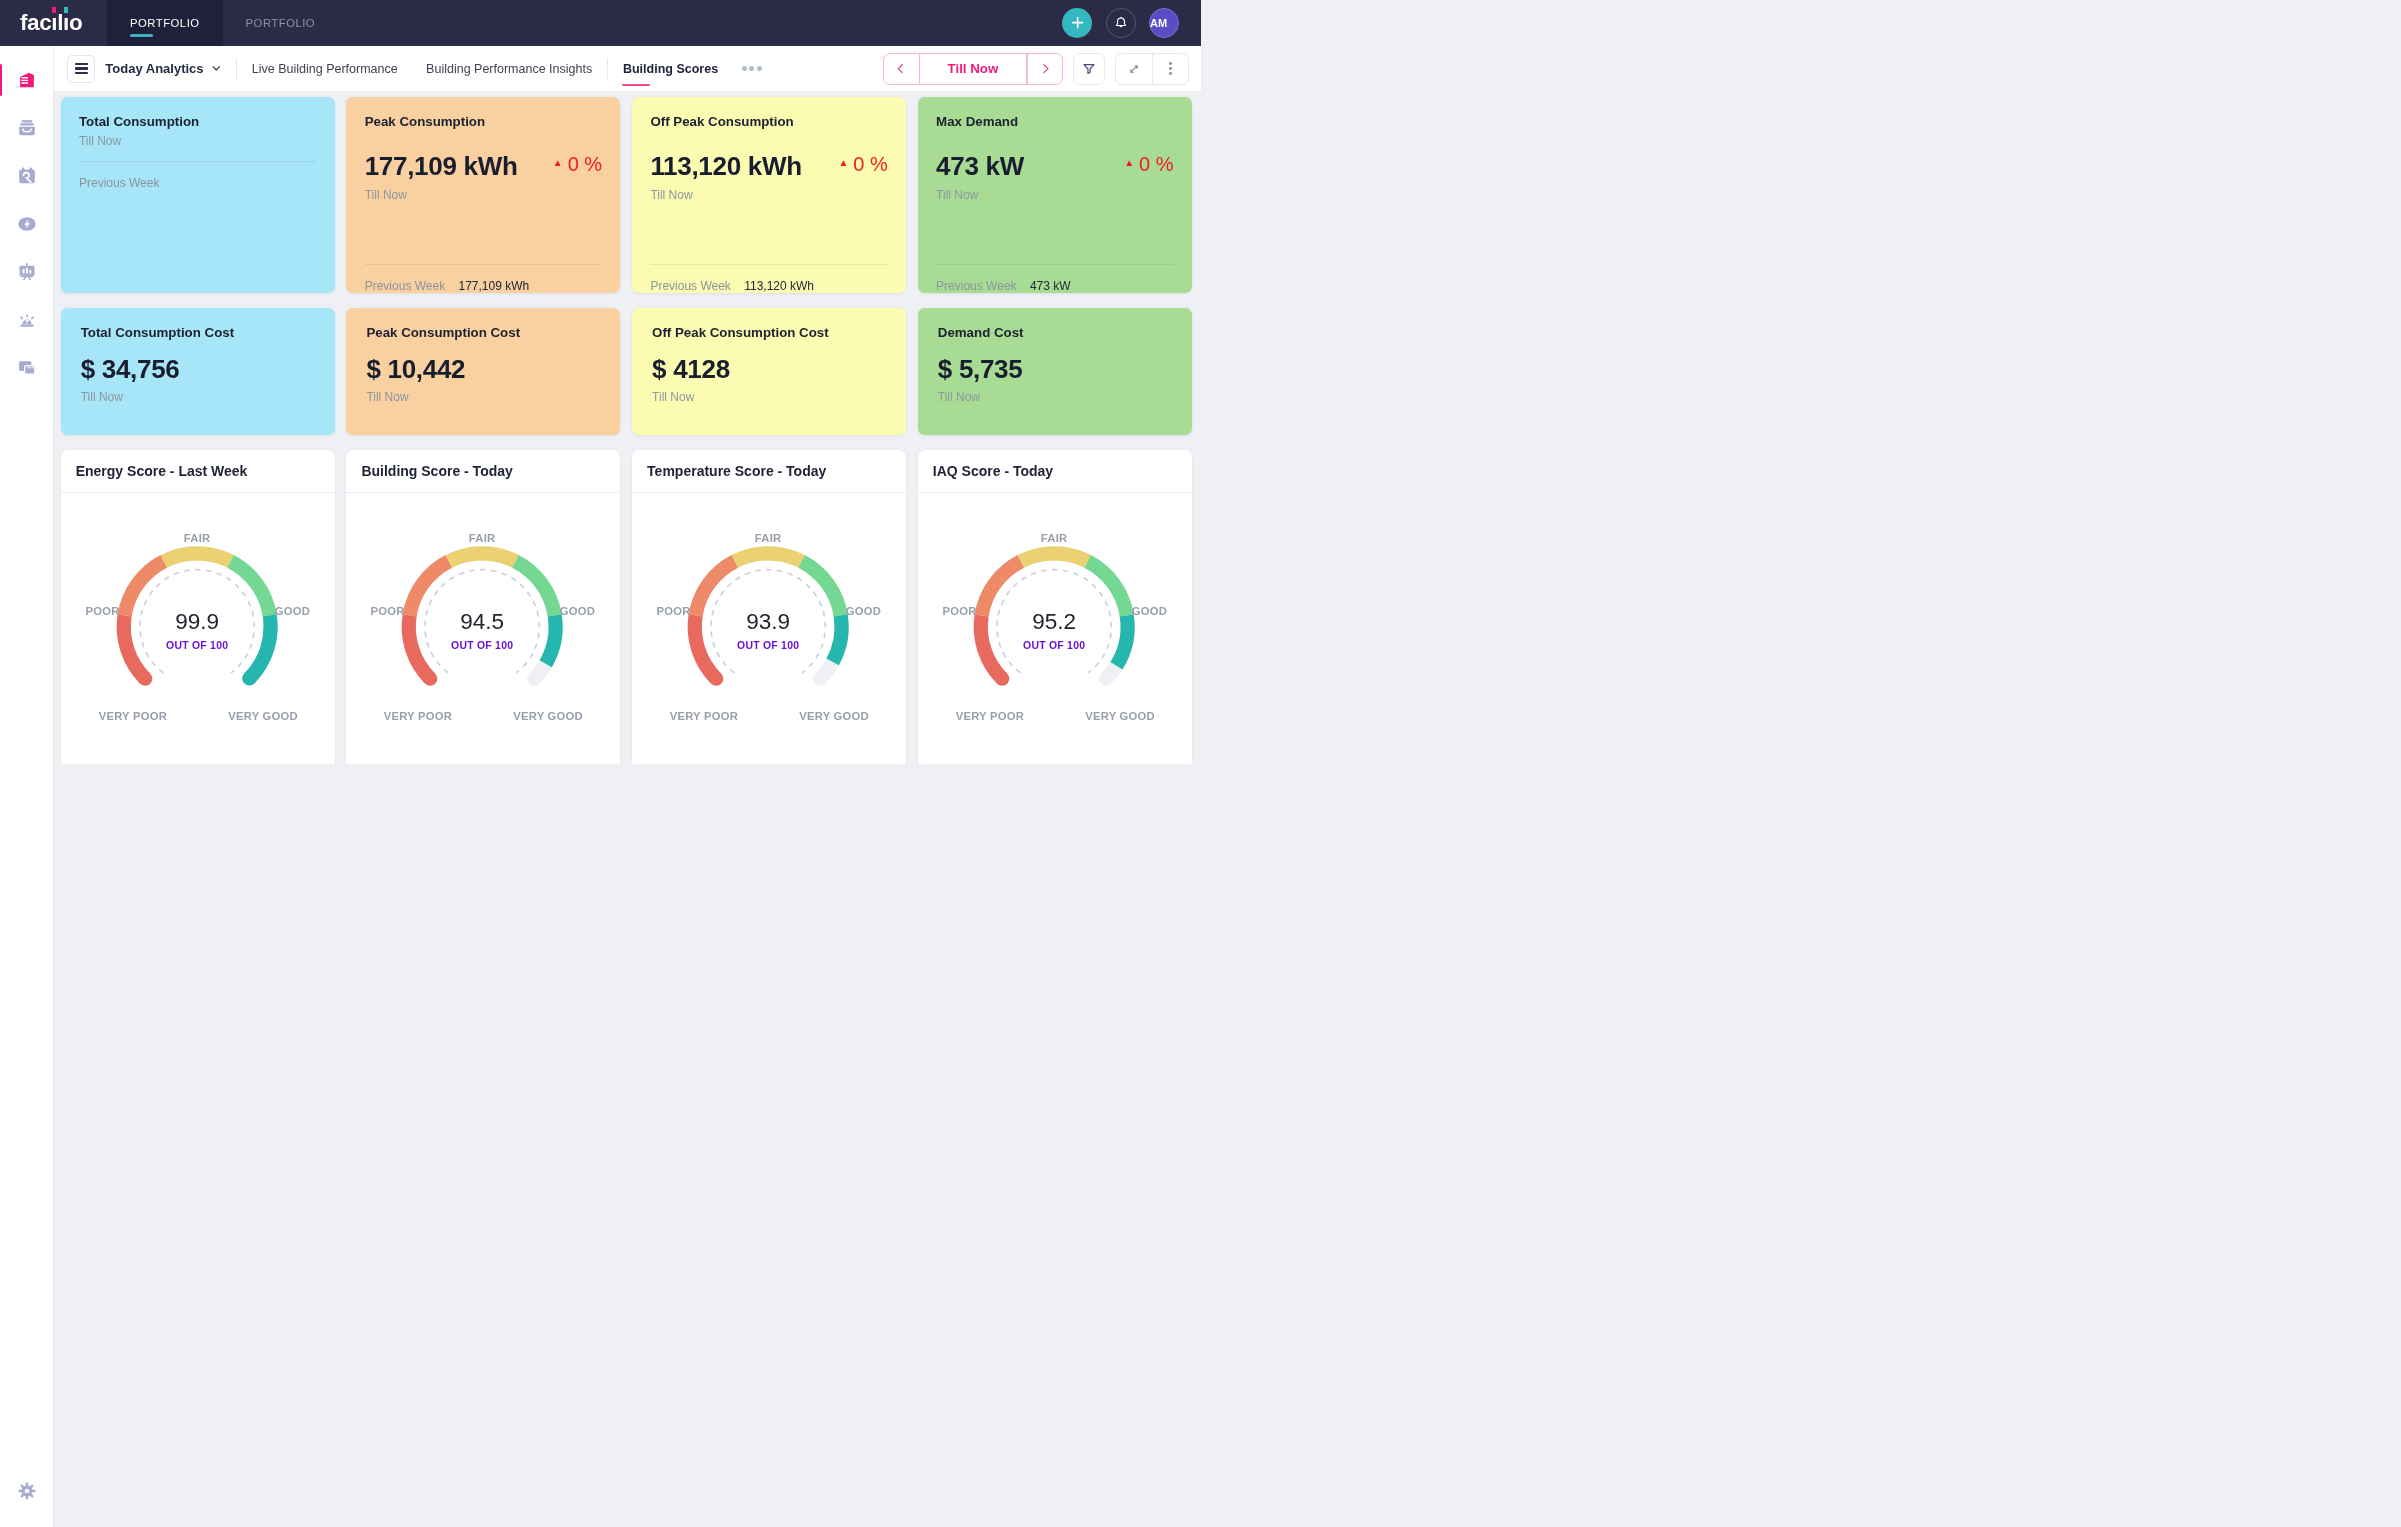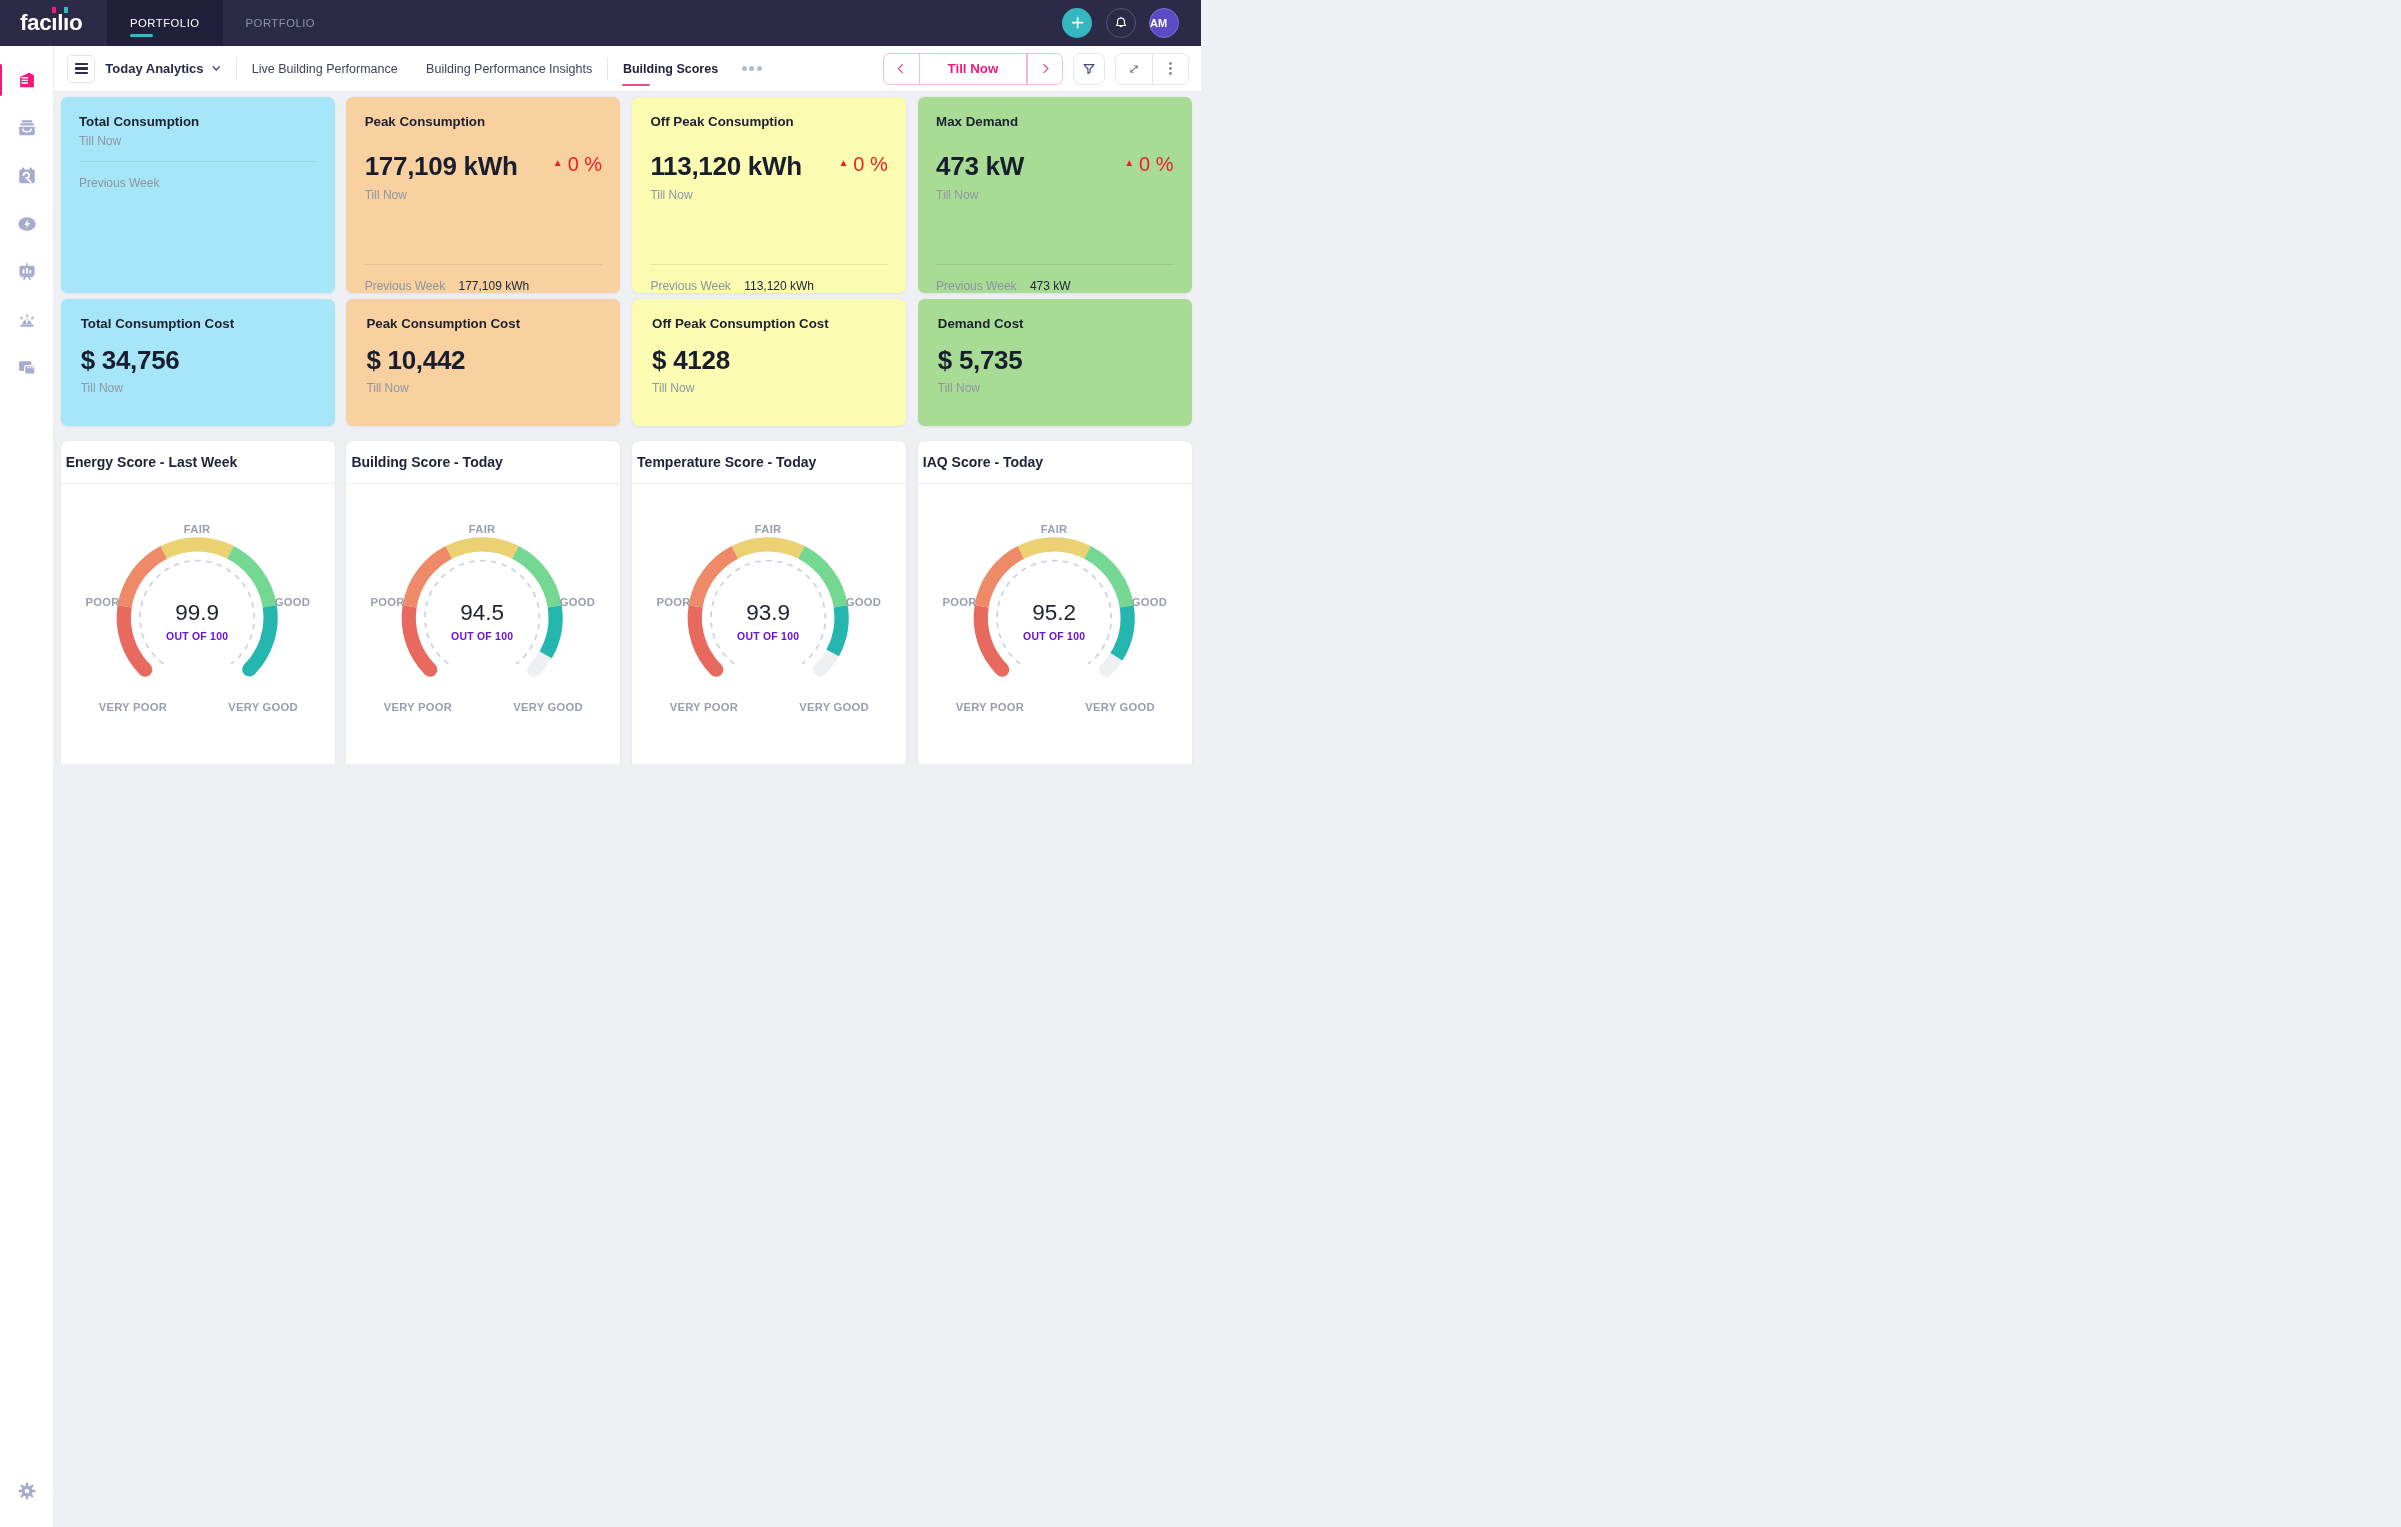--- a/index.html
+++ b/index.html
@@ -72,29 +72,29 @@
   .trend .tri { font-size:10px; line-height:20px; }
   .trend .tval { font-size:20px; line-height:22px; text-align:center; }
   .kpi-period { margin-top:5px; font-size:12px; color:#8d98a0; }
   .kpi-foot { margin-top:auto; border-top:0.8px solid rgba(0,0,0,.07); padding-top:14px; display:flex; align-items:center; gap:13.3px; font-size:12px; }
   .kpi .kpi-foot { margin-top:13.3px; }
   .kpi.grow .kpi-foot { margin-top:auto; }
   .prev-lbl { color:#8b94a0; }
   .prev-val { color:#20263a; }
 
   
-  .cost-row { margin-top:6px; }
+  .cost-row { margin-top:15px; }
   .cost { flex:1; height:127px; padding:16.7px 20px; }
   .cost-value { margin-top:14px; font-size:26px; font-weight:600; color:#191e2e; letter-spacing:-0.3px; }
   .cost-period { margin-top:5.8px; font-size:12px; color:#8d98a0; }
 
   
   .gauge-row { margin-top:15px; }
   .gcard { flex:1; height:330px; background:#fff; display:flex; flex-direction:column; }
-  .gcard-head { height:43px; display:flex; align-items:center; padding:0 5px; border-bottom:0.8px solid #ecedf1; }
+  .gcard-head { height:43px; display:flex; align-items:center; padding:0 15px; border-bottom:0.8px solid #ecedf1; }
   .gcard-title { font-size:14px; font-weight:600; color:#1d2335; }
   .gcard-body { flex:1; display:flex; justify-content:center; align-items:flex-start; padding-top:27px; }
 </style>
 </head>
 <body>
 
 <header class="topbar">
   <div class="logo">
       <span>fac</span>
       <span class="li pink">ı</span>

